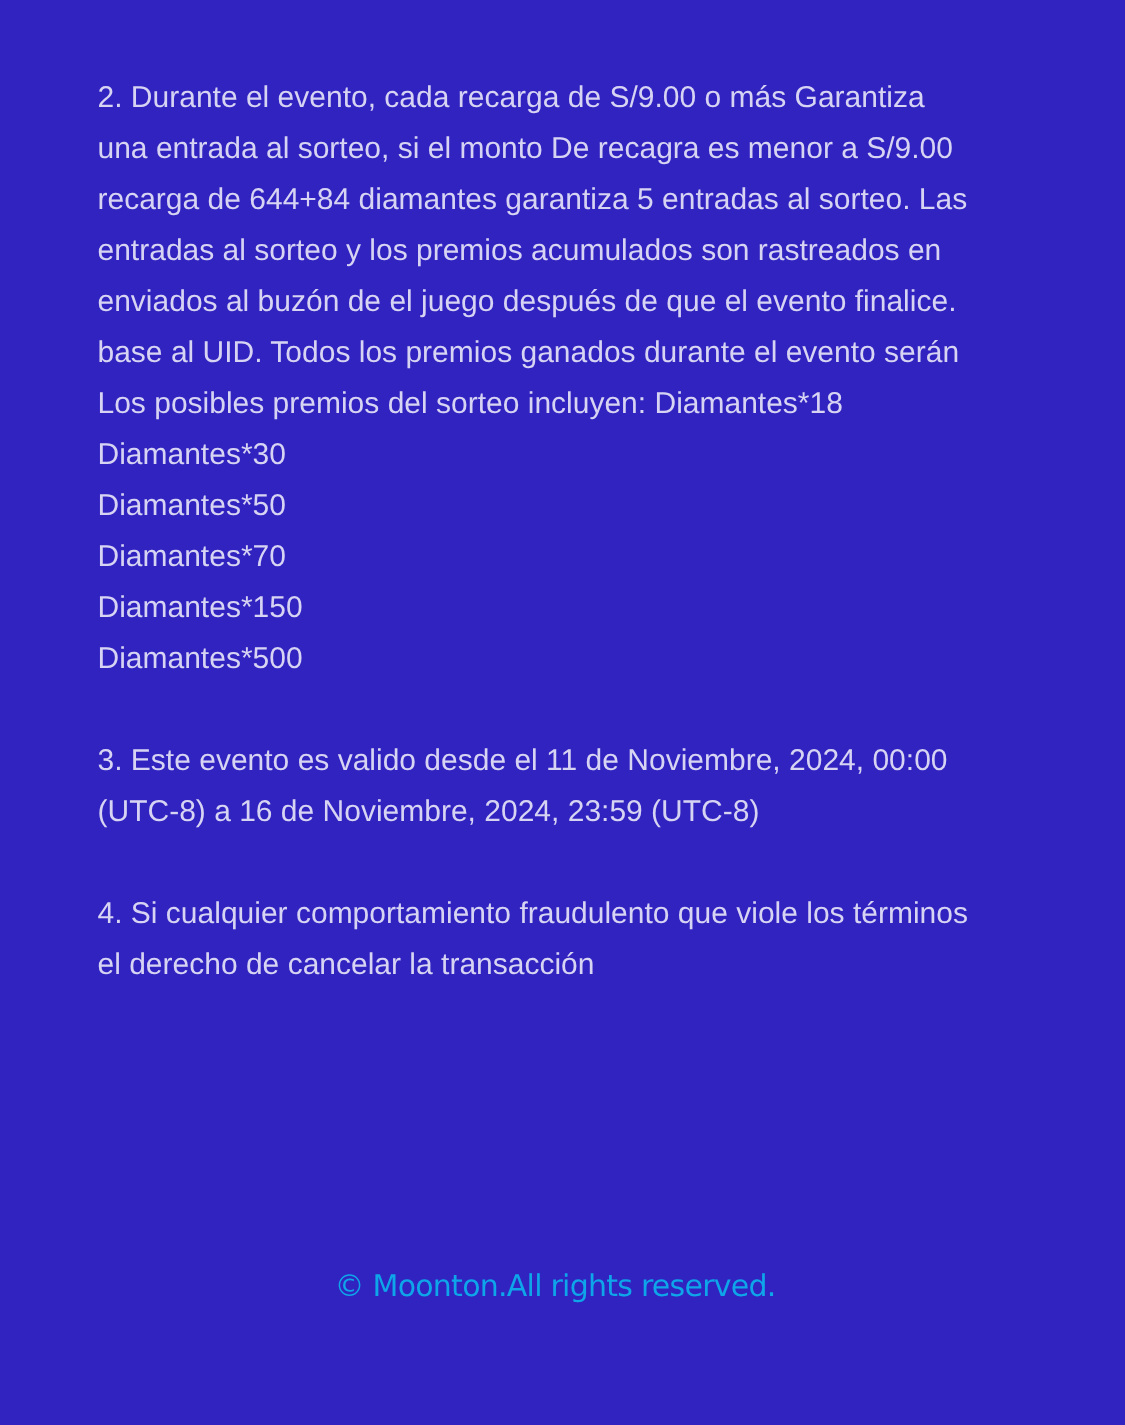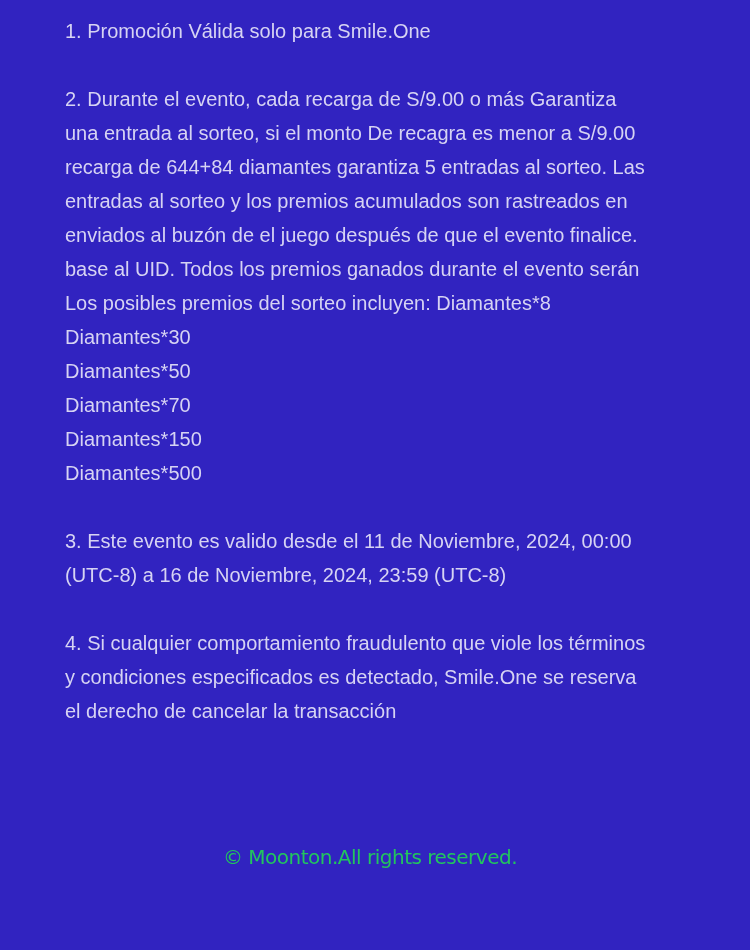--- a/index.html
+++ b/index.html
@@ -32,57 +32,53 @@
       height: 34px;
     }
     .footer {
       position: absolute;
       left: 0;
       top: 845px;
       width: 740px;
       text-align: center;
       font-family: "DejaVu Sans", sans-serif;
       font-size: 20px;
-      color: #22c55e;
+      color: #0ea5e9;
       letter-spacing: -0.5px;
     }
   </style>
 </head>
 <body>
 
 <div class="terms">
-  <div>
-    <span class="line">1. Promoción Válida solo para Smile.One</span>
-  </div>
   <span class="gap"></span>
 
   <div>
     <span class="line">2. Durante el evento, cada recarga de S/9.00 o más Garantiza</span>
     <span class="line">una entrada al sorteo, si el monto De recagra es menor a S/9.00</span>
     <span class="line">recarga de 644+84 diamantes garantiza 5 entradas al sorteo. Las</span>
     <span class="line">entradas al sorteo y los premios acumulados son rastreados en</span>
     <span class="line">enviados al buzón de el juego después de que el evento finalice.</span>
     <span class="line">base al UID. Todos los premios ganados durante el evento serán</span>
-    <span class="line">Los posibles premios del sorteo incluyen: Diamantes*8</span>
+    <span class="line">Los posibles premios del sorteo incluyen: Diamantes*18</span>
     <div>
       <span class="line">Diamantes*30</span>
       <span class="line">Diamantes*50</span>
       <span class="line">Diamantes*70</span>
       <span class="line">Diamantes*150</span>
       <span class="line">Diamantes*500</span>
     </div>
   </div>
   <span class="gap"></span>
 
   <div>
     <span class="line">3. Este evento es valido desde el 11 de Noviembre, 2024, 00:00</span>
     <span class="line">(UTC-8) a 16 de Noviembre, 2024, 23:59 (UTC-8)</span>
   </div>
   <span class="gap"></span>
 
   <div>
     <span class="line">4. Si cualquier comportamiento fraudulento que viole los términos</span>
-    <span class="line">y condiciones especificados es detectado, Smile.One se reserva</span>
     <span class="line">el derecho de cancelar la transacción</span>
   </div>
 </div>
 
 <div class="footer">© Moonton.All rights reserved.</div>
 
 </body></html>

